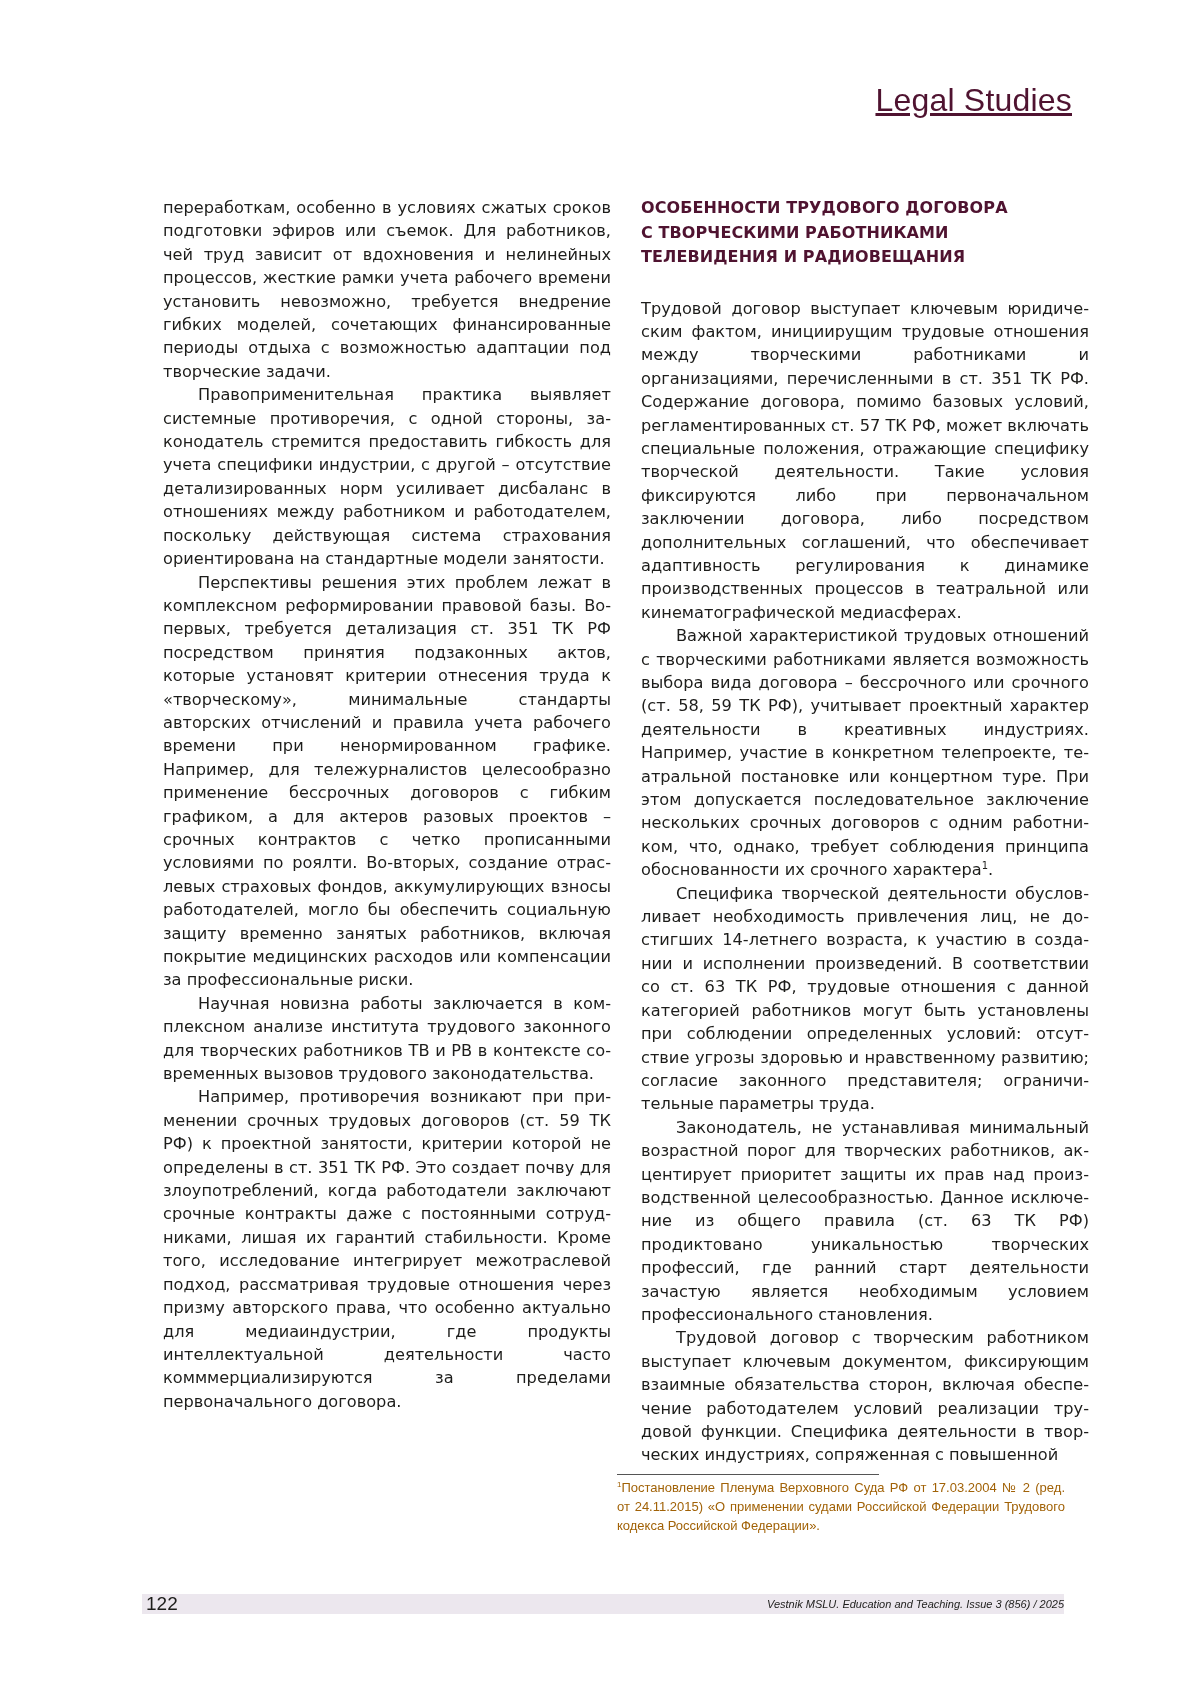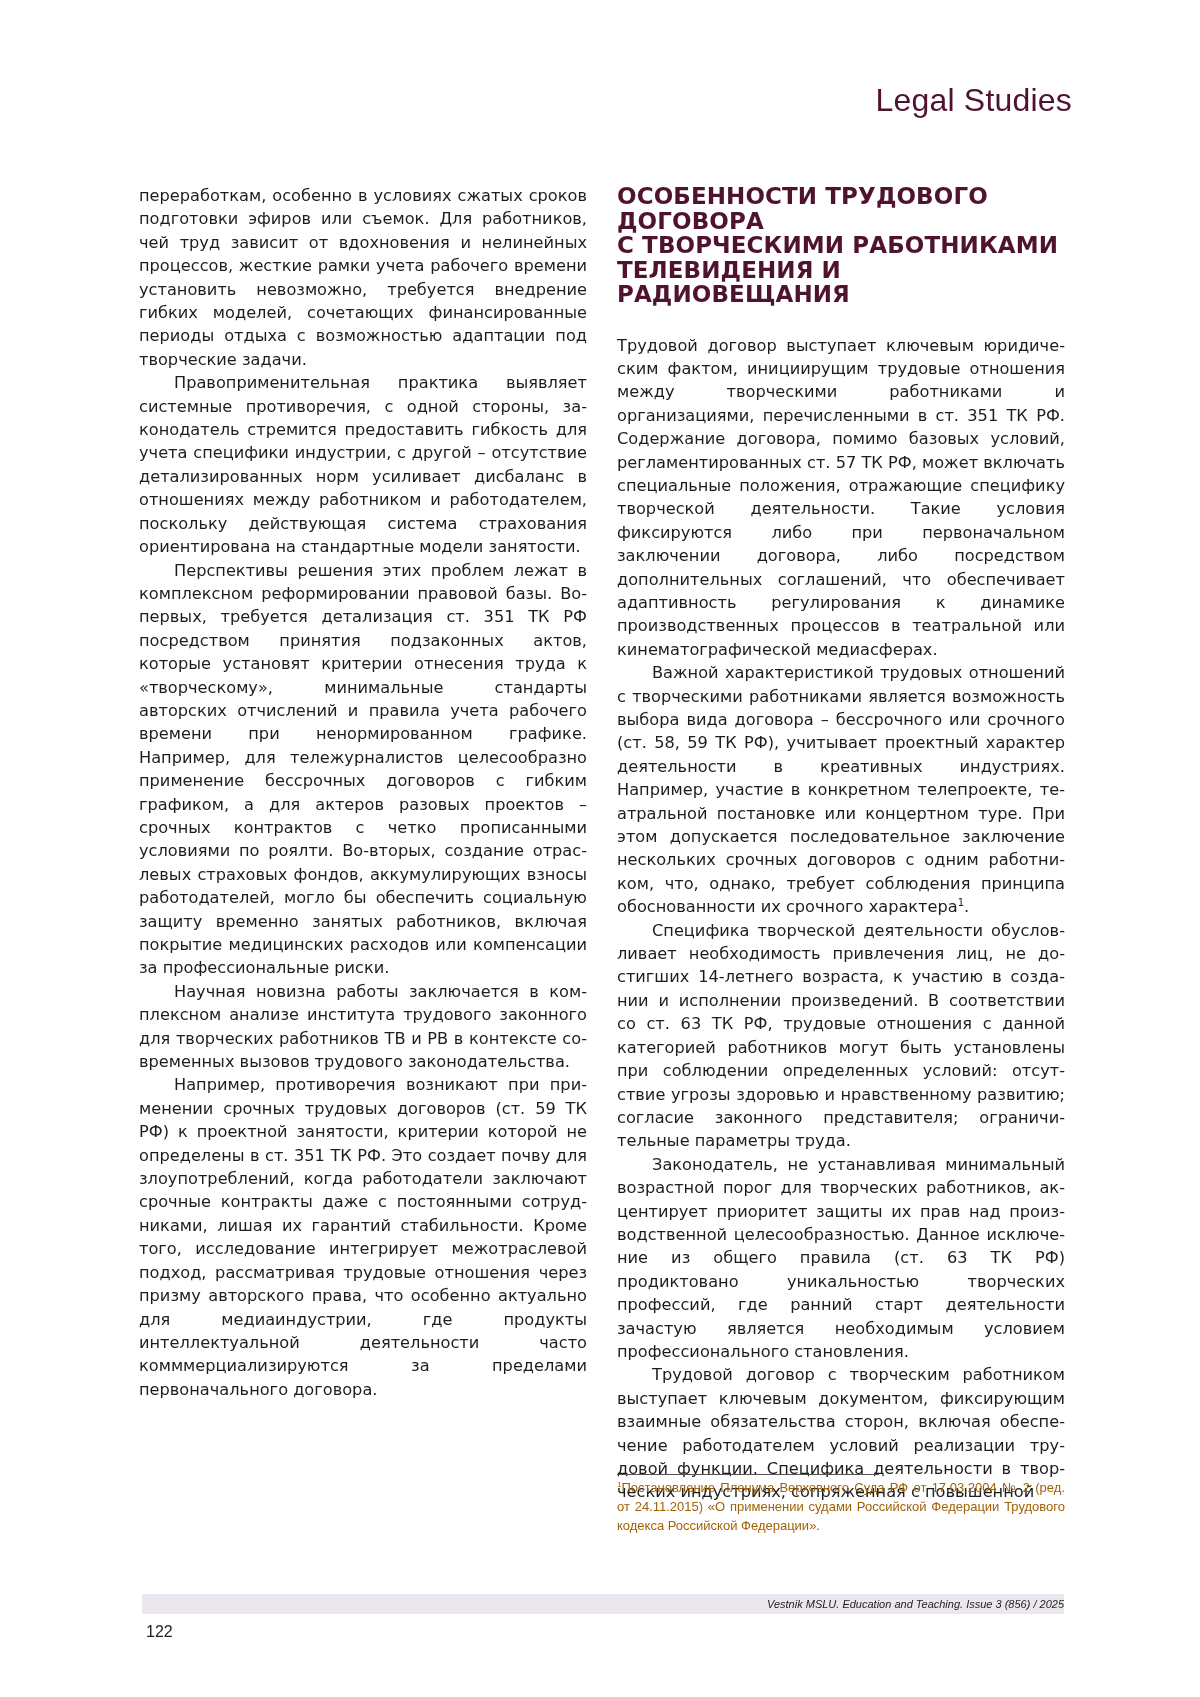--- a/index.html
+++ b/index.html
@@ -1,29 +1,29 @@
 <!DOCTYPE html>
 <html><head>
 <meta charset="utf-8">
 <style>
   html, body { margin: 0; padding: 0; background: #ffffff; }
   body { width: 1200px; height: 1697px; position: relative; overflow: hidden; font-family: "DejaVu Sans", sans-serif; color: #1d1d1b; }
-  .running-head { position: absolute; top: 82px; right: 128px; font-family: "Liberation Sans", sans-serif; font-size: 32px; color: #4f1330; letter-spacing: 0.2px; }
-  .col { position: absolute; top: 184px; width: 448px; font-size: 16.2px; line-height: 23.4px; text-align: justify; hyphens: manual; }
+  .running-head { position: absolute; top: 82px; right: 128px; font-family: "Liberation Sans", sans-serif; font-size: 32px; color: #4f1330; letter-spacing: 0.2px; text-decoration: underline; }
+  .col { position: absolute; top: 196px; width: 448px; font-size: 16.2px; line-height: 23.4px; text-align: justify; hyphens: manual; margin-left: 24px; }
   .col-left { left: 139px; }
   .col-right { left: 617px; }
   .col p { margin: 0; text-indent: 35px; }
   .col p.noindent { text-indent: 0; }
-  .section-title { font-family: "DejaVu Sans", sans-serif; font-weight: bold; font-size: 23px; line-height: 24.5px; color: #4f1330; margin: 0 0 27px 0; text-align: left; letter-spacing: 0.1px; }
+  .section-title { font-family: "DejaVu Sans", sans-serif; font-weight: bold; font-size: 16px; line-height: 24.5px; color: #4f1330; margin: 0 0 27px 0; text-align: left; letter-spacing: 0.1px; }
   sup { font-size: 10px; line-height: 0; vertical-align: super; }
   .footnote-rule { position: absolute; left: 617px; top: 1474px; width: 262px; height: 1px; background: #555; }
   .footnote { position: absolute; left: 617px; top: 1478px; width: 448px; font-family: "Liberation Sans", sans-serif; font-size: 13px; line-height: 19px; color: #a16207; text-align: justify; }
   .footnote sup { font-size: 8px; }
   .footer-bar { position: absolute; left: 142px; top: 1594px; width: 922px; height: 20px; background: #ece7ee; }
-  .page-number { position: absolute; left: 146px; top: 1594px; font-family: "Liberation Sans", sans-serif; font-size: 16px; line-height: 20px; color: #1d1d1b; margin-top: 28px; }
+  .page-number { position: absolute; left: 146px; top: 1594px; font-family: "Liberation Sans", sans-serif; font-size: 19px; line-height: 20px; color: #1d1d1b; }
   .journal-info { position: absolute; right: 136px; top: 1594px; font-family: "Liberation Sans", sans-serif; font-style: italic; font-size: 11px; line-height: 20px; color: #1d1d1b; }
 </style>
 </head>
 <body>
 
 <div class="running-head">Legal Studies</div>
 
 <div class="col col-left">
   <p class="noindent">переработкам, особенно в условиях сжатых сроков подготовки эфиров или съемок. Для работников, чей труд зависит от вдохновения и нелинейных процессов, жесткие рамки учета рабочего време­ни установить невозможно, требуется внедрение гибких моделей, сочетающих финансированные периоды отдыха с возможностью адаптации под творческие задачи.</p>
   <p>Правоприменительная практика выявляет системные противоречия, с одной стороны, за­конодатель стремится предоставить гибкость для учета специфики индустрии, с другой – отсутствие детализированных норм усилива­ет дисбаланс в отношениях между работником и работодателем, поскольку действующая систе­ма страхования ориентирована на стандартные модели занятости.</p>

